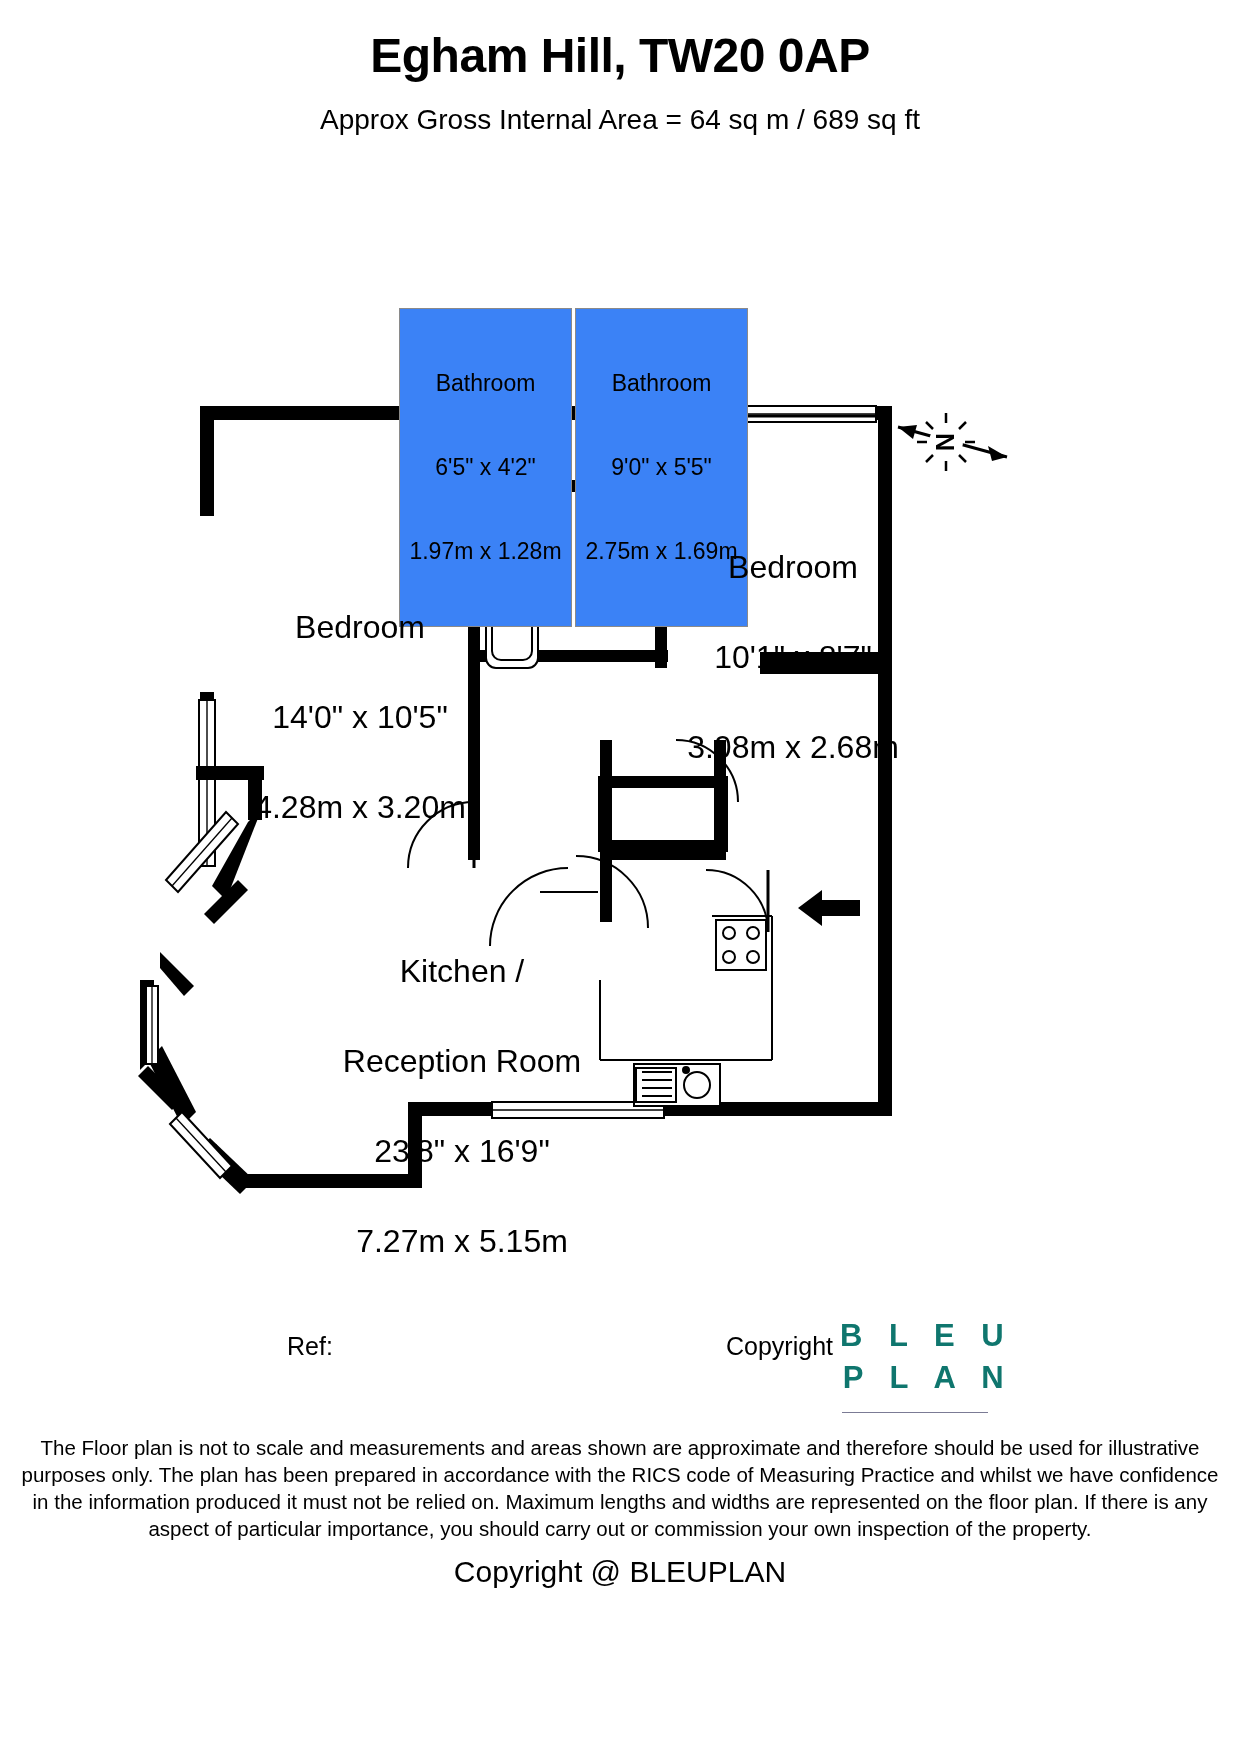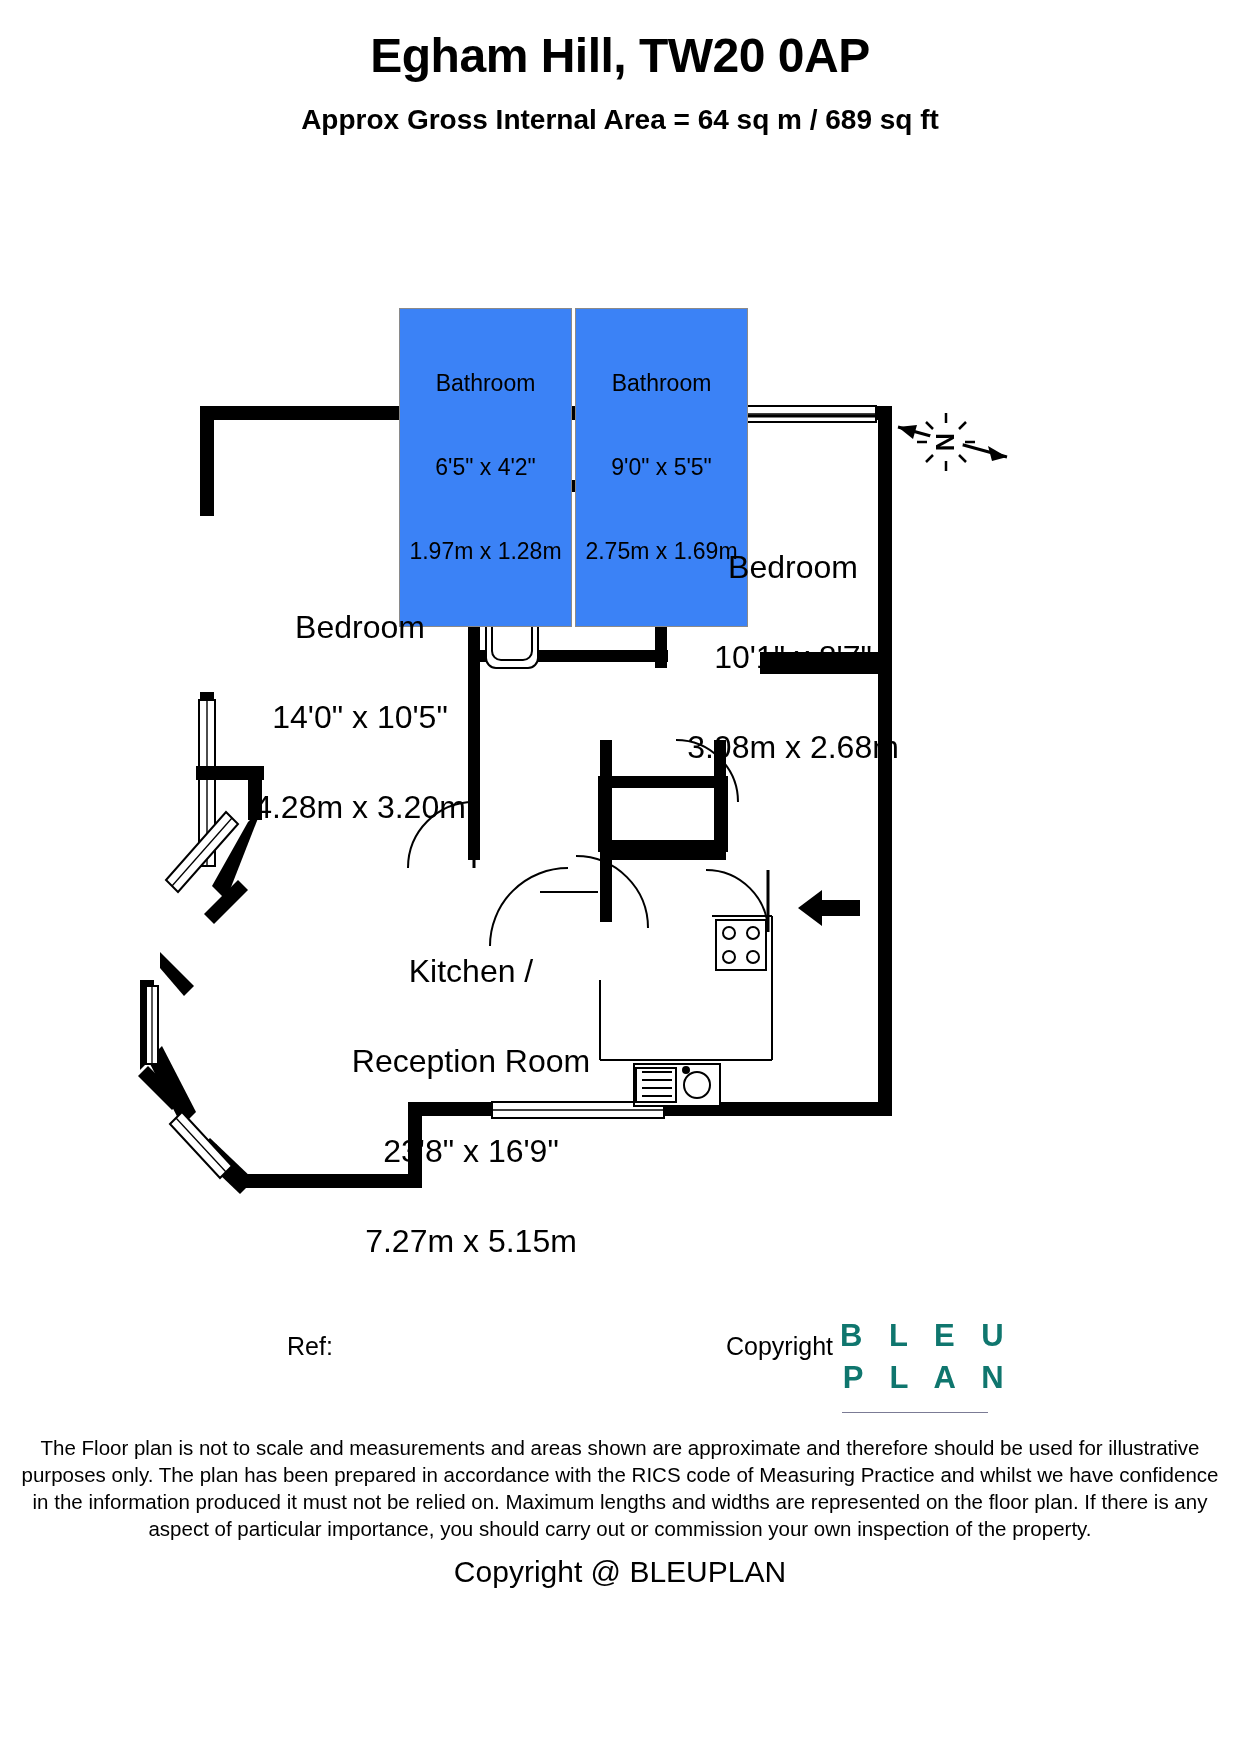--- a/index.html
+++ b/index.html
@@ -30,21 +30,21 @@
     font-weight: bold;
     letter-spacing: -0.5px;
   }
   .subtitle {
     position: absolute;
     top: 104px;
     left: 0;
     width: 1240px;
     text-align: center;
     font-size: 28px;
-    font-weight: bold;
+    font-weight: normal;
   }
   .plan-wrap {
     position: absolute;
     top: 180px;
     left: 0;
     width: 1240px;
     height: 1120px;
   }
   .floorlabel {
     position: absolute;
@@ -389,21 +389,21 @@
       <div>14'0" x 10'5"</div>
       <div>4.28m x 3.20m</div>
     </div>
 
     <div class="room-label" style="left:668px; top:312px; width:250px;">
       <div>Bedroom</div>
       <div>10'1" x 8'7"</div>
       <div>3.08m x 2.68m</div>
     </div>
 
-    <div class="room-label" style="left:326px; top:716px; width:290px;">
+    <div class="room-label" style="left:317px; top:716px; width:290px;">
       <div>Kitchen /</div>
       <div>Reception Room</div>
       <div>23'8" x 16'9"</div>
       <div>7.27m x 5.15m</div>
     </div>
 
   </div>
 
 
   <div class="ref-row">

